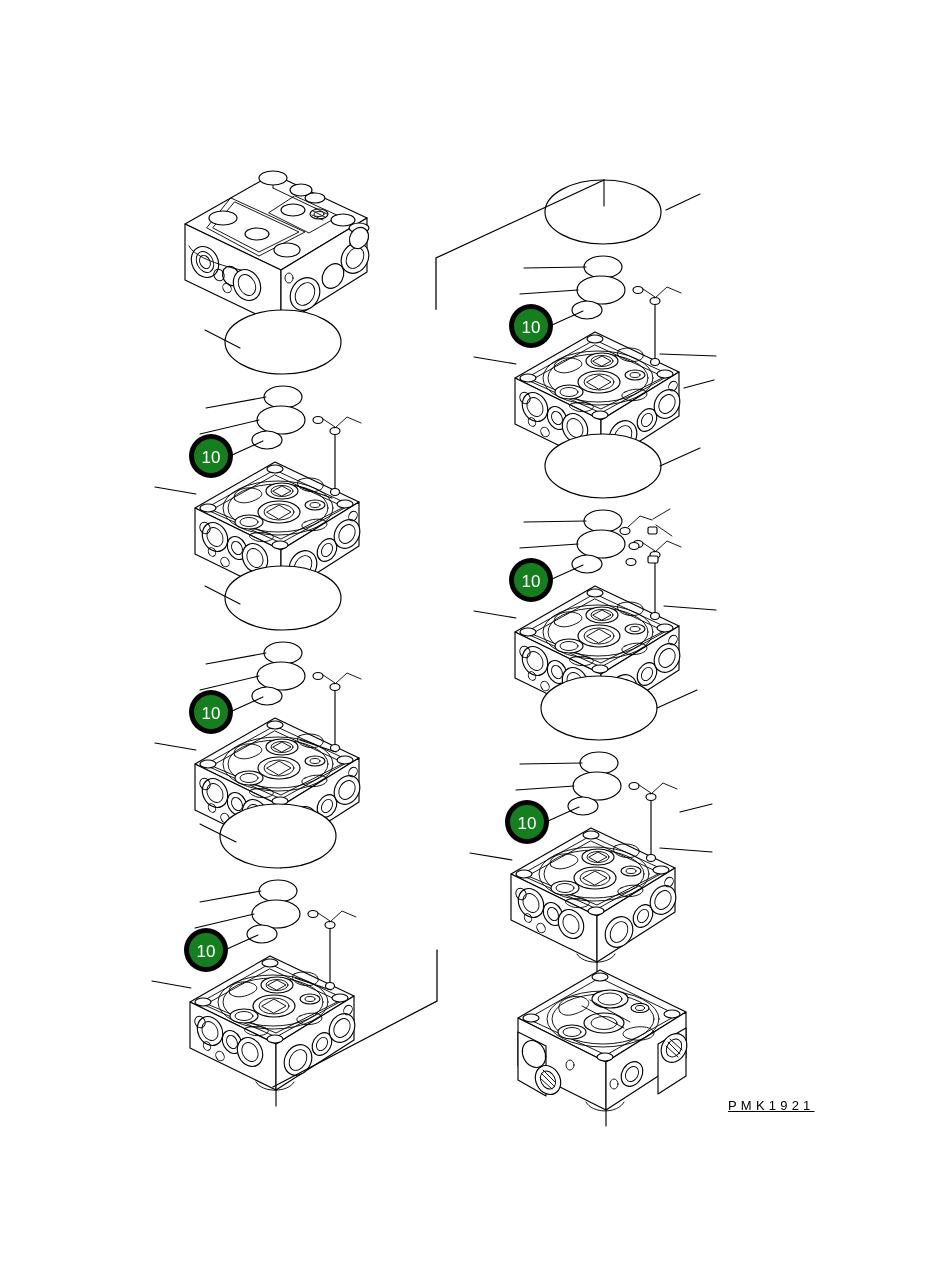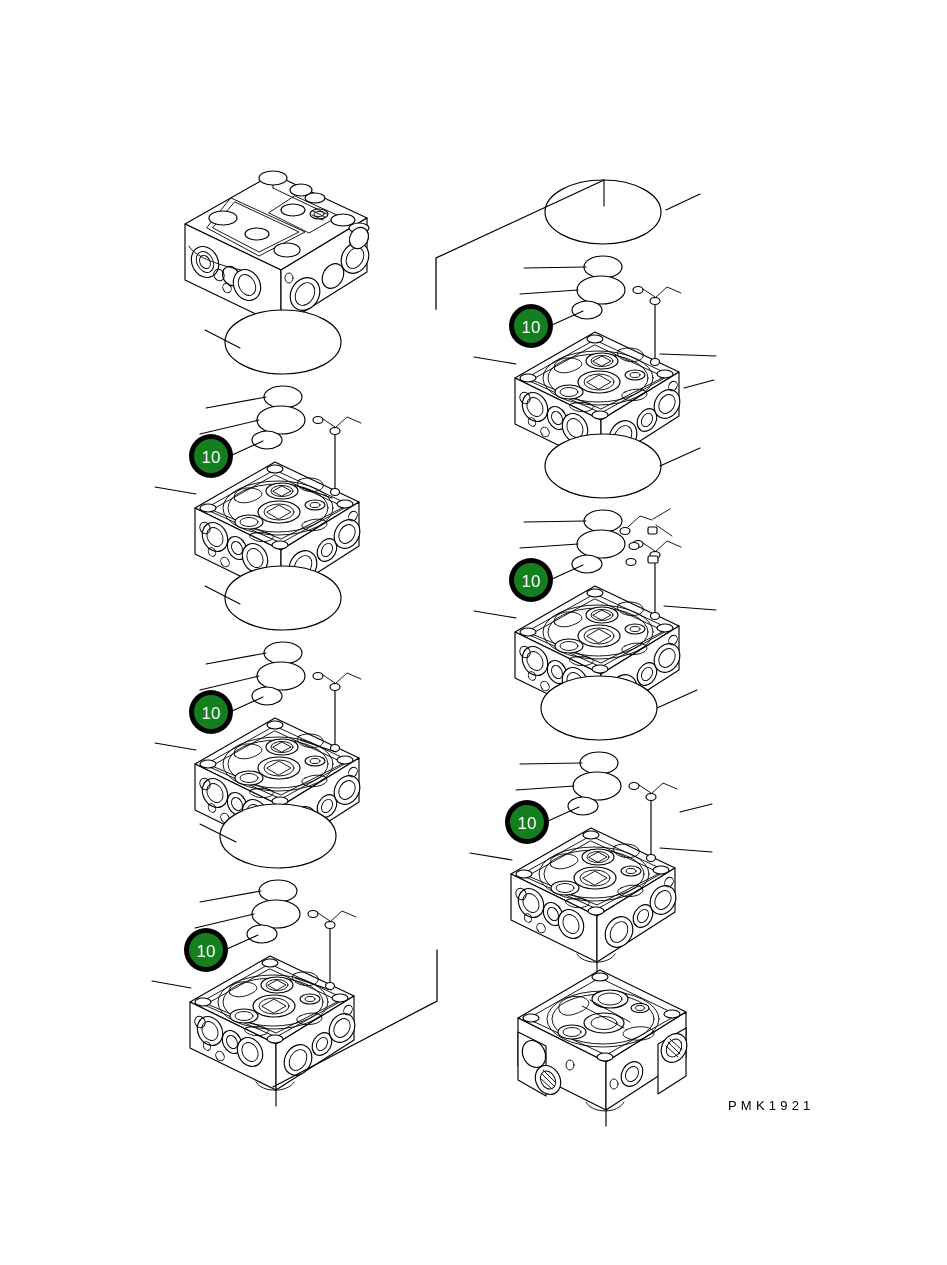--- a/index.html
+++ b/index.html
@@ -74,20 +74,21 @@
   }
   #refcode {
     position: absolute;
     left: 728px;
     top: 1098px;
     font-family: "Liberation Sans", sans-serif;
     font-size: 13px;
     letter-spacing: 4.2px;
     color: #000000;
     white-space: pre;
+    text-decoration: underline;
   }
 </style>
 </head>
 <body>
 
 <div id="sheet">
 
   <svg id="diagram" viewBox="0 0 947 1265">
 
     <defs>

